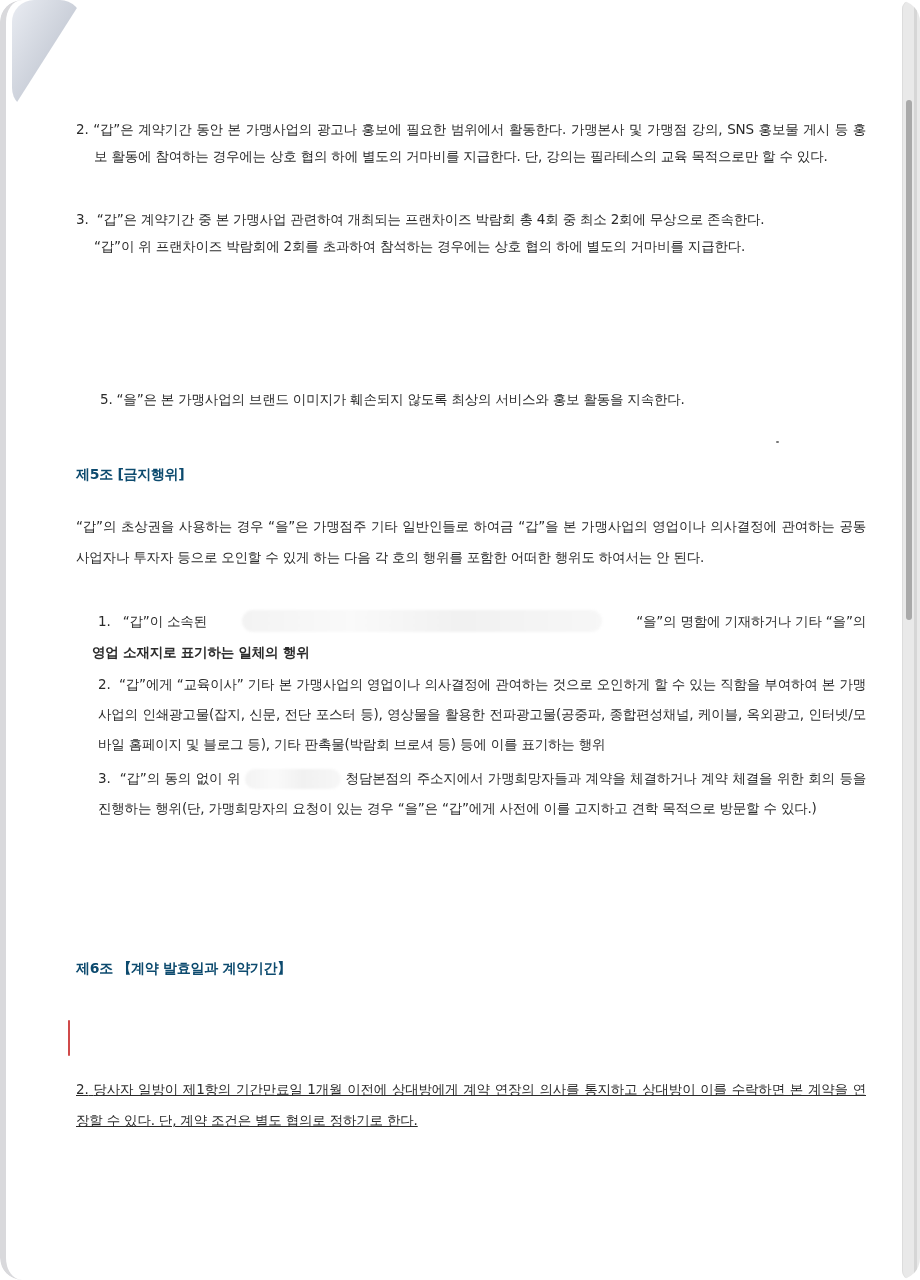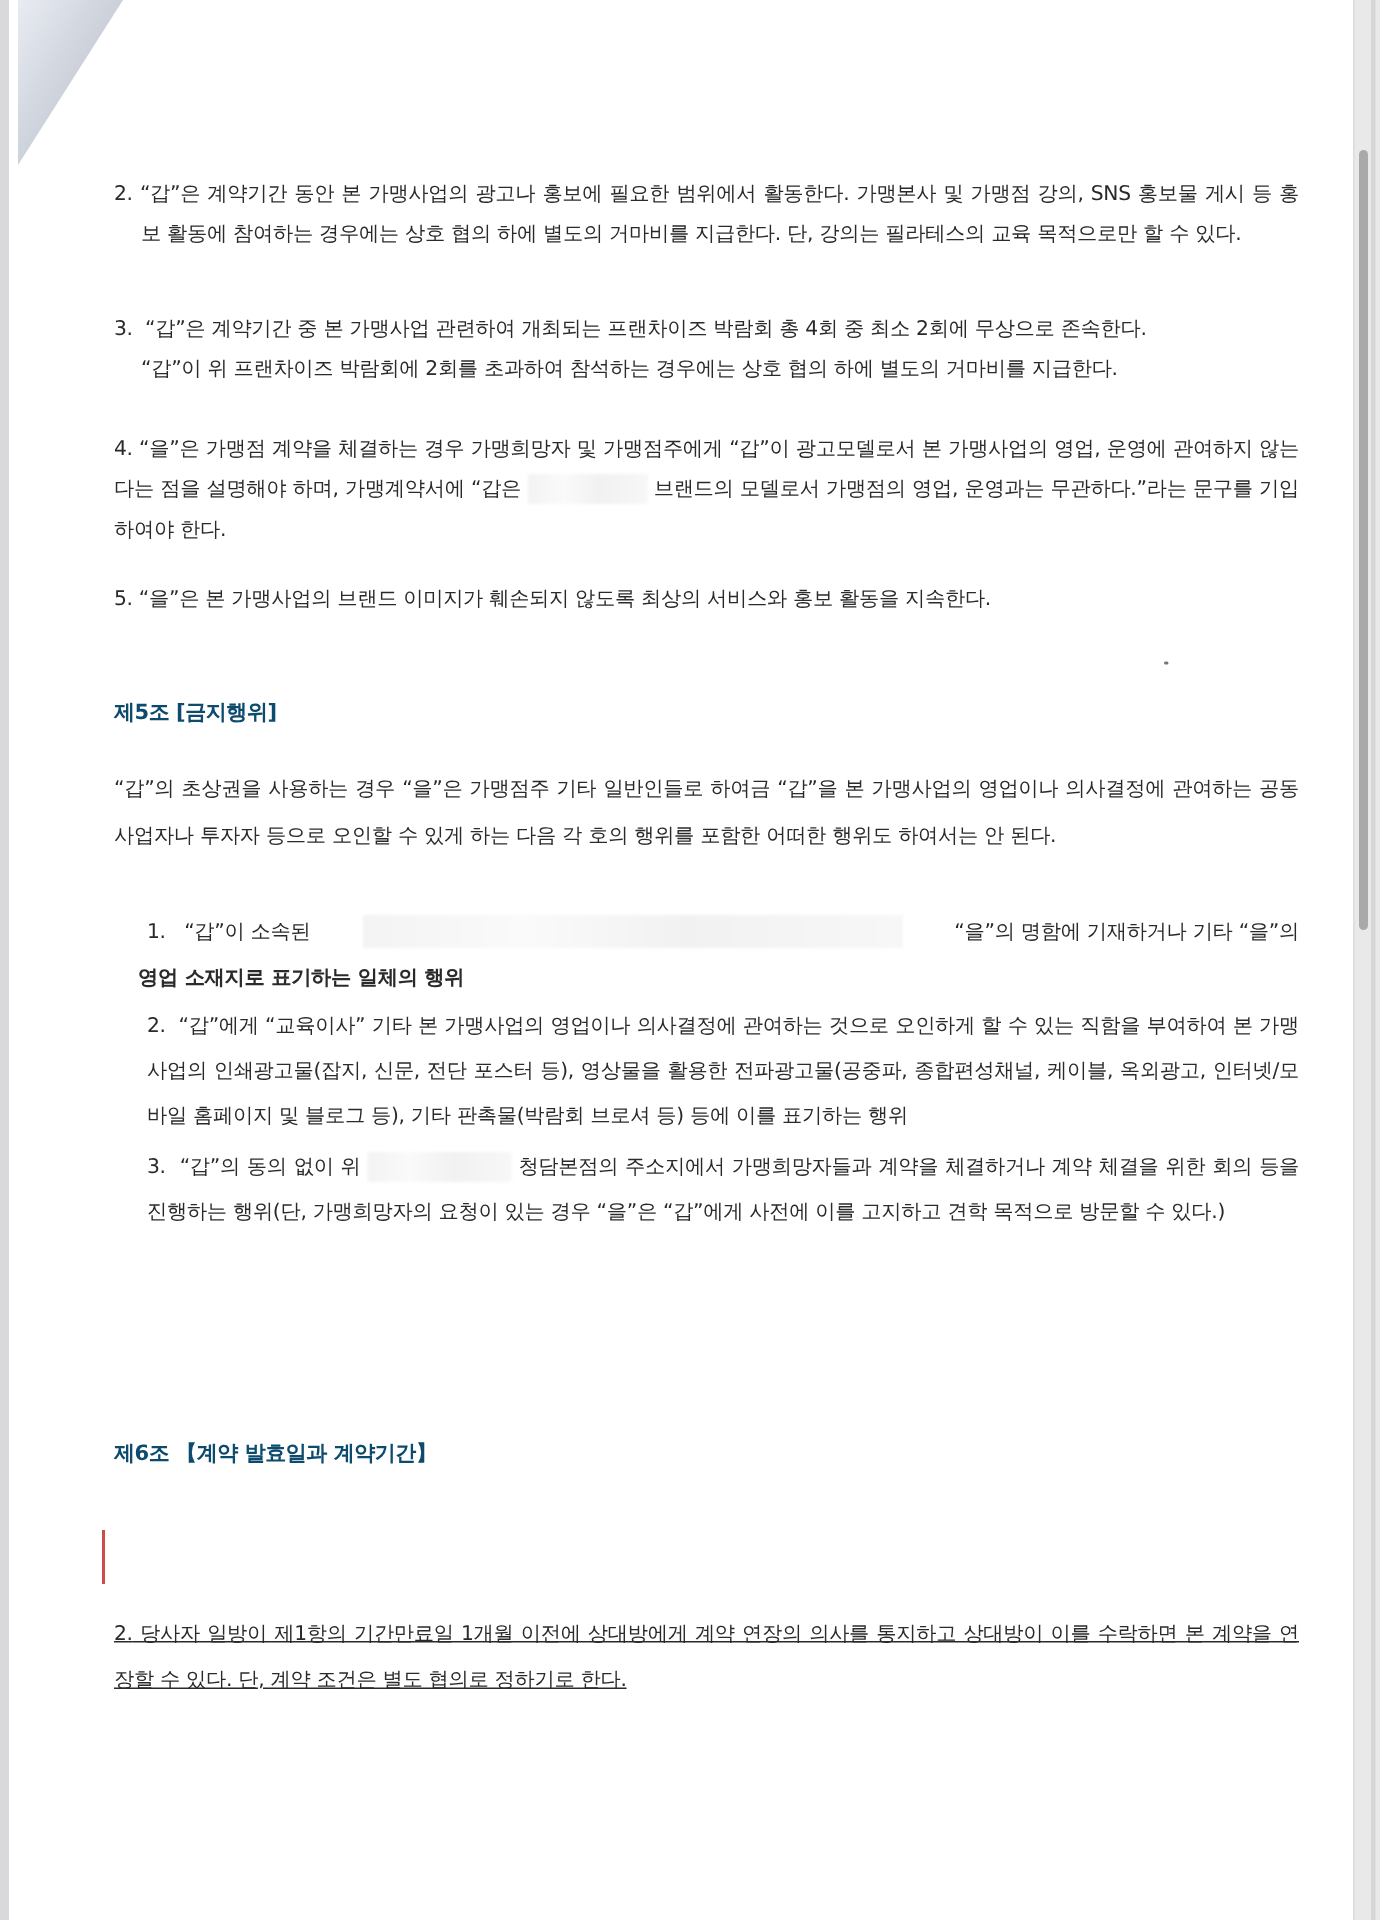--- a/index.html
+++ b/index.html
@@ -1,15 +1,15 @@
 <!DOCTYPE html>
 <html><head>
   <meta charset="utf-8">
   <style>
-    * { box-sizing: border-box; margin: 0; padding: 0; }
+    * { box-sizing: border-box; margin: 0; padding: 0; border-radius: 22px; }
     html, body { width: 920px; height: 1280px; overflow: hidden; background: #ffffff; }
     body {
       position: relative;
       font-family: "DejaVu Sans", "Liberation Sans", sans-serif;
       color: #2a2a2a;
     }
     .page {
       position: absolute; left: 0; top: 0; width: 902px; height: 1280px;
       background: #ffffff;
       border-left: 6px solid #d9d9dc;
@@ -65,28 +65,22 @@
   <div class="block" style="top:206px;">
     <div style="white-space:nowrap;">
       <span>3.</span>&nbsp;
       <span>“갑”은 계약기간 중 본 가맹사업 관련하여 개최되는 프랜차이즈 박람회 총 4회 중 최소 2회에 무상으로 존속한다.</span>
     </div>
     <div style="padding-left:18px; white-space:nowrap;">
       <span>“갑”이 위 프랜차이즈 박람회에 2회를 초과하여 참석하는 경우에는 상호 협의 하에 별도의 거마비를 지급한다.</span>
     </div>
   </div>
 
-  <div class="block para" style="top:286px;">
-    <span>4.</span>
-    <span>“을”은 가맹점 계약을 체결하는 경우 가맹희망자 및 가맹점주에게 “갑”이 광고모델로서 본 가맹사업의 영업, 운영에 관여하지 않는다는 점을 설명해야 하며, 가맹계약서에 “갑은</span>
-    <span class="redact" style="width:80px;"></span>
-    <span>브랜드의 모델로서 가맹점의 영업, 운영과는 무관하다.”라는 문구를 기입하여야 한다.</span>
-  </div>
 
-  <div class="block" style="top:386px;">
+  <div class="block" style="top:386px;margin-left:24px;">
     <span>5.</span>
     <span>“을”은 본 가맹사업의 브랜드 이미지가 훼손되지 않도록 최상의 서비스와 홍보 활동을 지속한다.</span>
   </div>
 
   <div class="speck" style="left:770px; top:441px;"></div>
 
   <div class="heading" style="top:466px;">제5조 [금지행위]</div>
 
   <div class="block para" style="top:511px; line-height:31px;">“갑”의 초상권을 사용하는 경우 “을”은 가맹점주 기타 일반인들로 하여금 “갑”을 본 가맹사업의 영업이나 의사결정에 관여하는 공동 사업자나 투자자 등으로 오인할 수 있게 하는 다음 각 호의 행위를 포함한 어떠한 행위도 하여서는 안 된다.</div>
 

